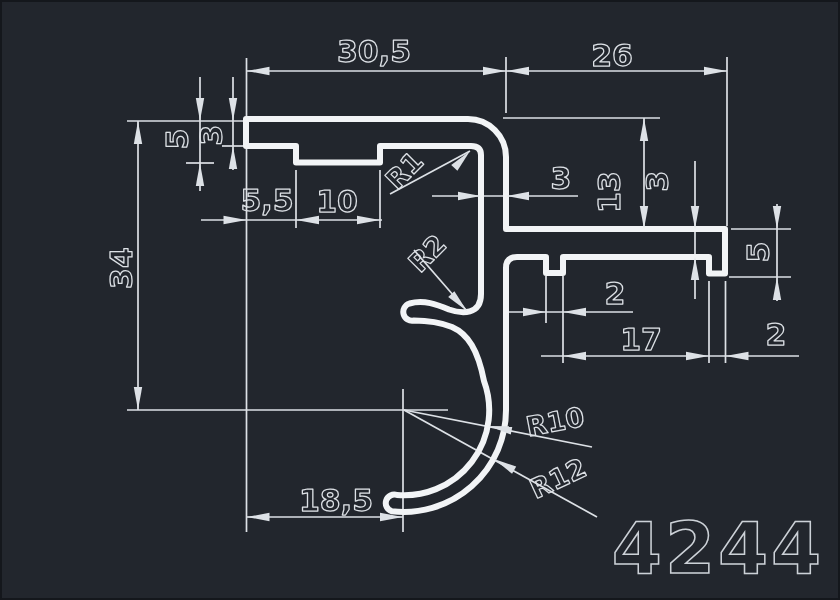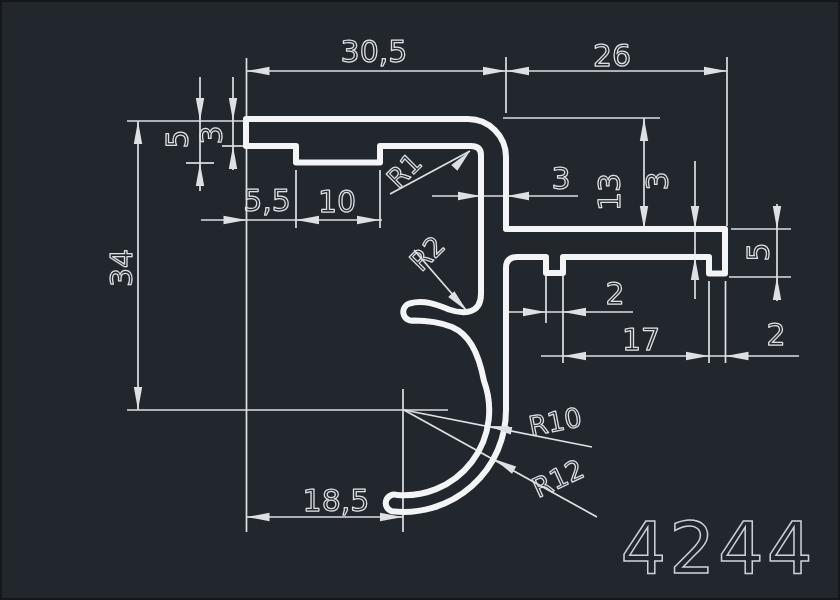--- a/index.html
+++ b/index.html
@@ -1,20 +1,21 @@
 <!DOCTYPE html>
 <html><head>
 <meta charset="utf-8">
 <style>
   html, body { margin: 0; padding: 0; background: #0b0d10; }
   .sheet {
     position: relative;
     width: 840px; height: 600px;
     margin: 0 auto;
     overflow: hidden;
+    font-weight: bold;
   }
   svg { display: block; }
   .cad-text {
     font-family: "DejaVu Sans", "Liberation Sans", sans-serif;
     fill: none;
     stroke-width: 1.25px;
     stroke-linejoin: round;
   }
   .part-number {
     font-family: "DejaVu Sans", "Liberation Sans", sans-serif;

